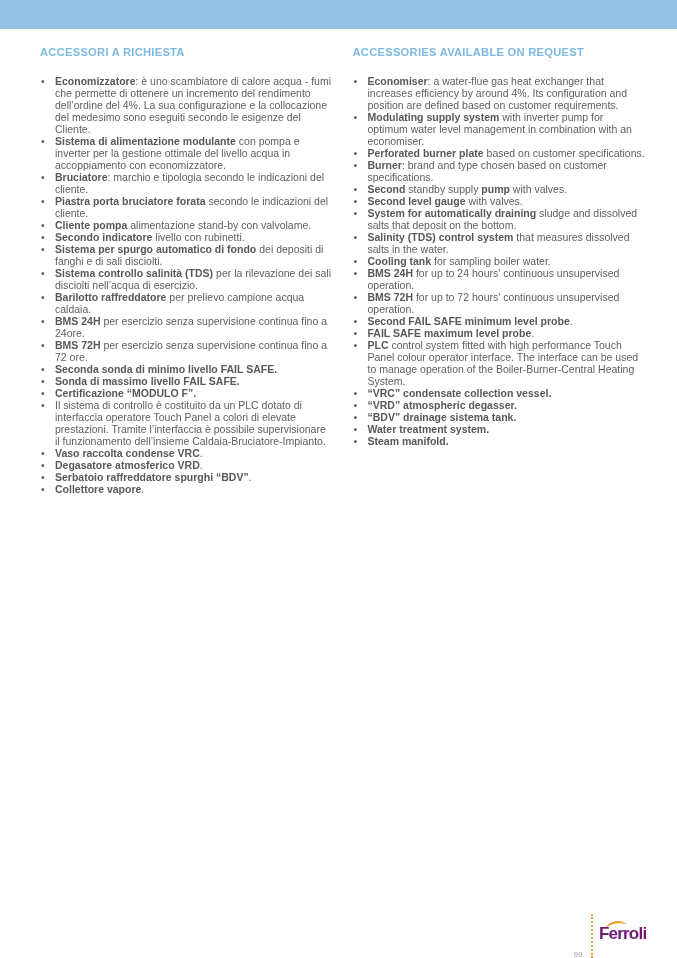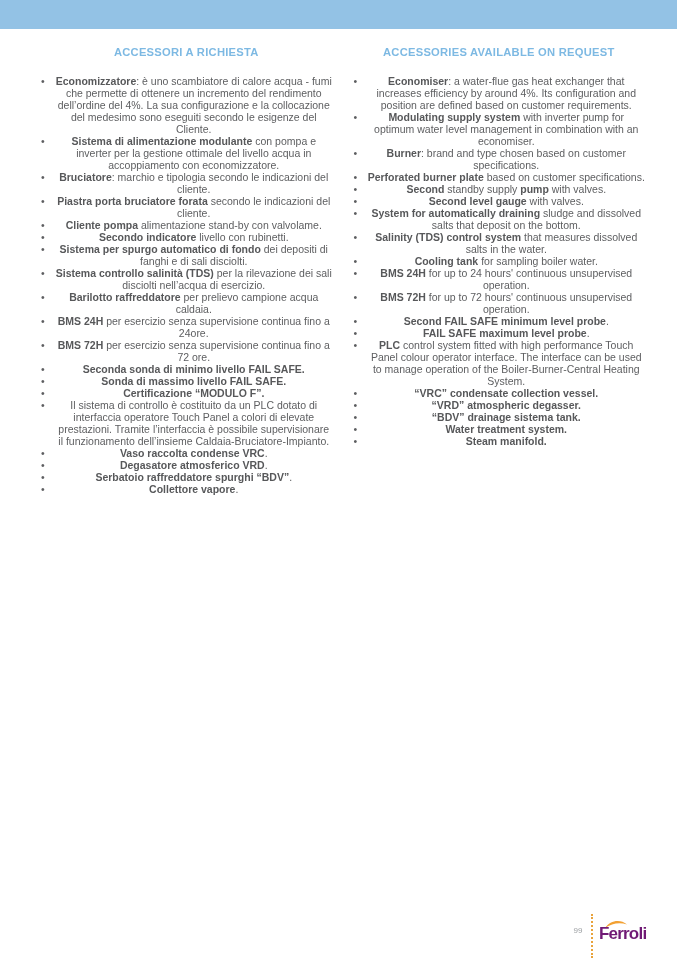--- a/index.html
+++ b/index.html
@@ -14,21 +14,20 @@
     position: absolute; top: 0; left: 0;
     width: 677px; height: 29px;
     background: #93c2e5;
   }
   .content {
     position: absolute;
     top: 46px; left: 40px;
     width: 605px;
     display: flex;
     gap: 20px;
-    text-align: center;
   }
   .col { flex: 1 1 0; min-width: 0; }
   .col-heading {
     color: #7db9e3;
     font-size: 11.2px;
     font-weight: bold;
     letter-spacing: 0.25px;
     line-height: 12px;
     margin-bottom: 17px;
   }
@@ -43,21 +42,21 @@
   ul.item-list li::before {
     content: "\2022";
     position: absolute;
     left: 1px; top: 0;
     color: #5d5e60;
     font-size: 10.5px;
   }
   ul.item-list li b { font-weight: bold; color: #57585a; }
   .page-num {
     position: absolute;
-    left: 570px; top: 926px;
+    left: 570px; top: 950px;
     width: 16px;
     text-align: center;
     font-size: 8px;
     color: #9da0a3;
   }
   .dotted-rule {
     position: absolute;
     left: 591px; top: 914px;
     height: 44px; width: 0;
     border-left: 2px dotted #e8a33d;
@@ -108,22 +107,22 @@
         <li><b>Degasatore atmosferico VRD</b><span>.</span></li>
         <li><b>Serbatoio raffreddatore spurghi “BDV”</b><span>.</span></li>
         <li><b>Collettore vapore</b><span>.</span></li>
       </ul>
   </section>
   <section class="col">
     <h2 class="col-heading">ACCESSORIES AVAILABLE ON REQUEST</h2>
     <ul class="item-list">
         <li><b>Economiser</b><span>: a water-flue gas heat exchanger that increases efficiency by around 4%. Its configuration and position are defined based on customer requirements.</span></li>
         <li><b>Modulating supply system</b><span> with inverter pump for optimum water level management in combination with an economiser.</span></li>
+        <li><b>Perforated burner plate</b><span> based on customer specifications.</span></li>
         <li><b>Burner</b><span>: brand and type chosen based on customer specifications.</span></li>
-        <li><b>Perforated burner plate</b><span> based on customer specifications.</span></li>
         <li><b>Second</b><span> standby supply </span><b>pump</b><span> with valves.</span></li>
         <li><b>Second level gauge</b><span> with valves.</span></li>
         <li><b>System for automatically draining</b><span> sludge and dissolved salts that deposit on the bottom.</span></li>
         <li><b>Salinity (TDS) control system</b><span> that measures dissolved salts in the water.</span></li>
         <li><b>Cooling tank</b><span> for sampling boiler water.</span></li>
         <li><b>BMS 24H</b><span> for up to 24 hours' continuous unsupervised operation.</span></li>
         <li><b>BMS 72H</b><span> for up to 72 hours' continuous unsupervised operation.</span></li>
         <li><b>Second FAIL SAFE minimum level probe</b><span>.</span></li>
         <li><b>FAIL SAFE maximum level probe</b><span>.</span></li>
         <li><b>PLC</b><span> control system fitted with high performance Touch Panel colour operator interface. The interface can be used to manage operation of the Boiler-Burner-Central Heating System.</span></li>

